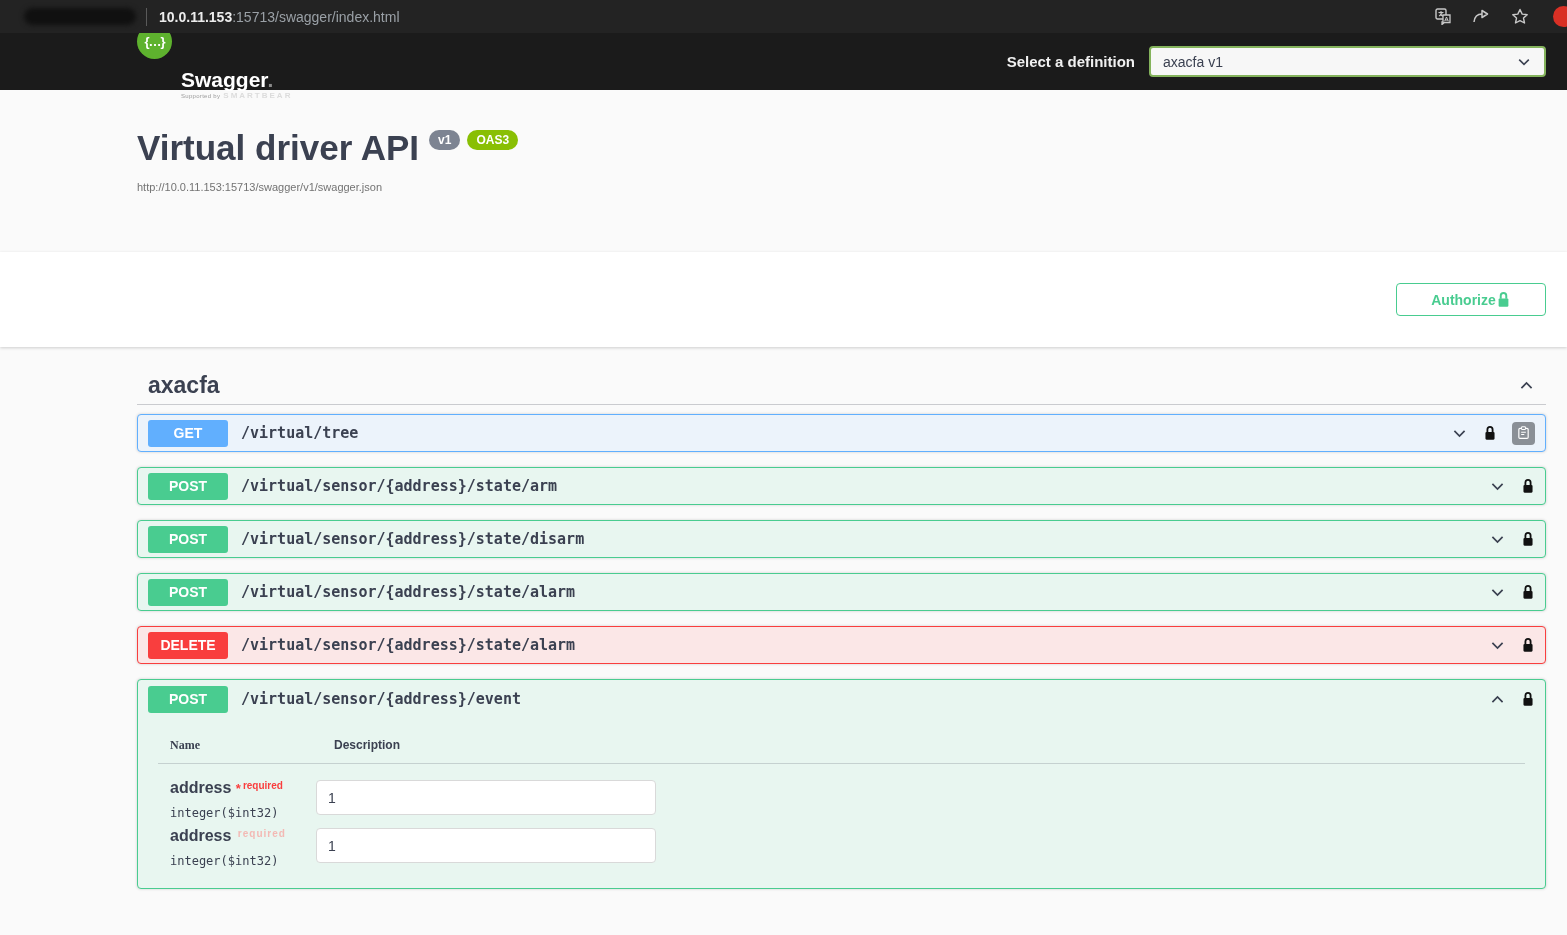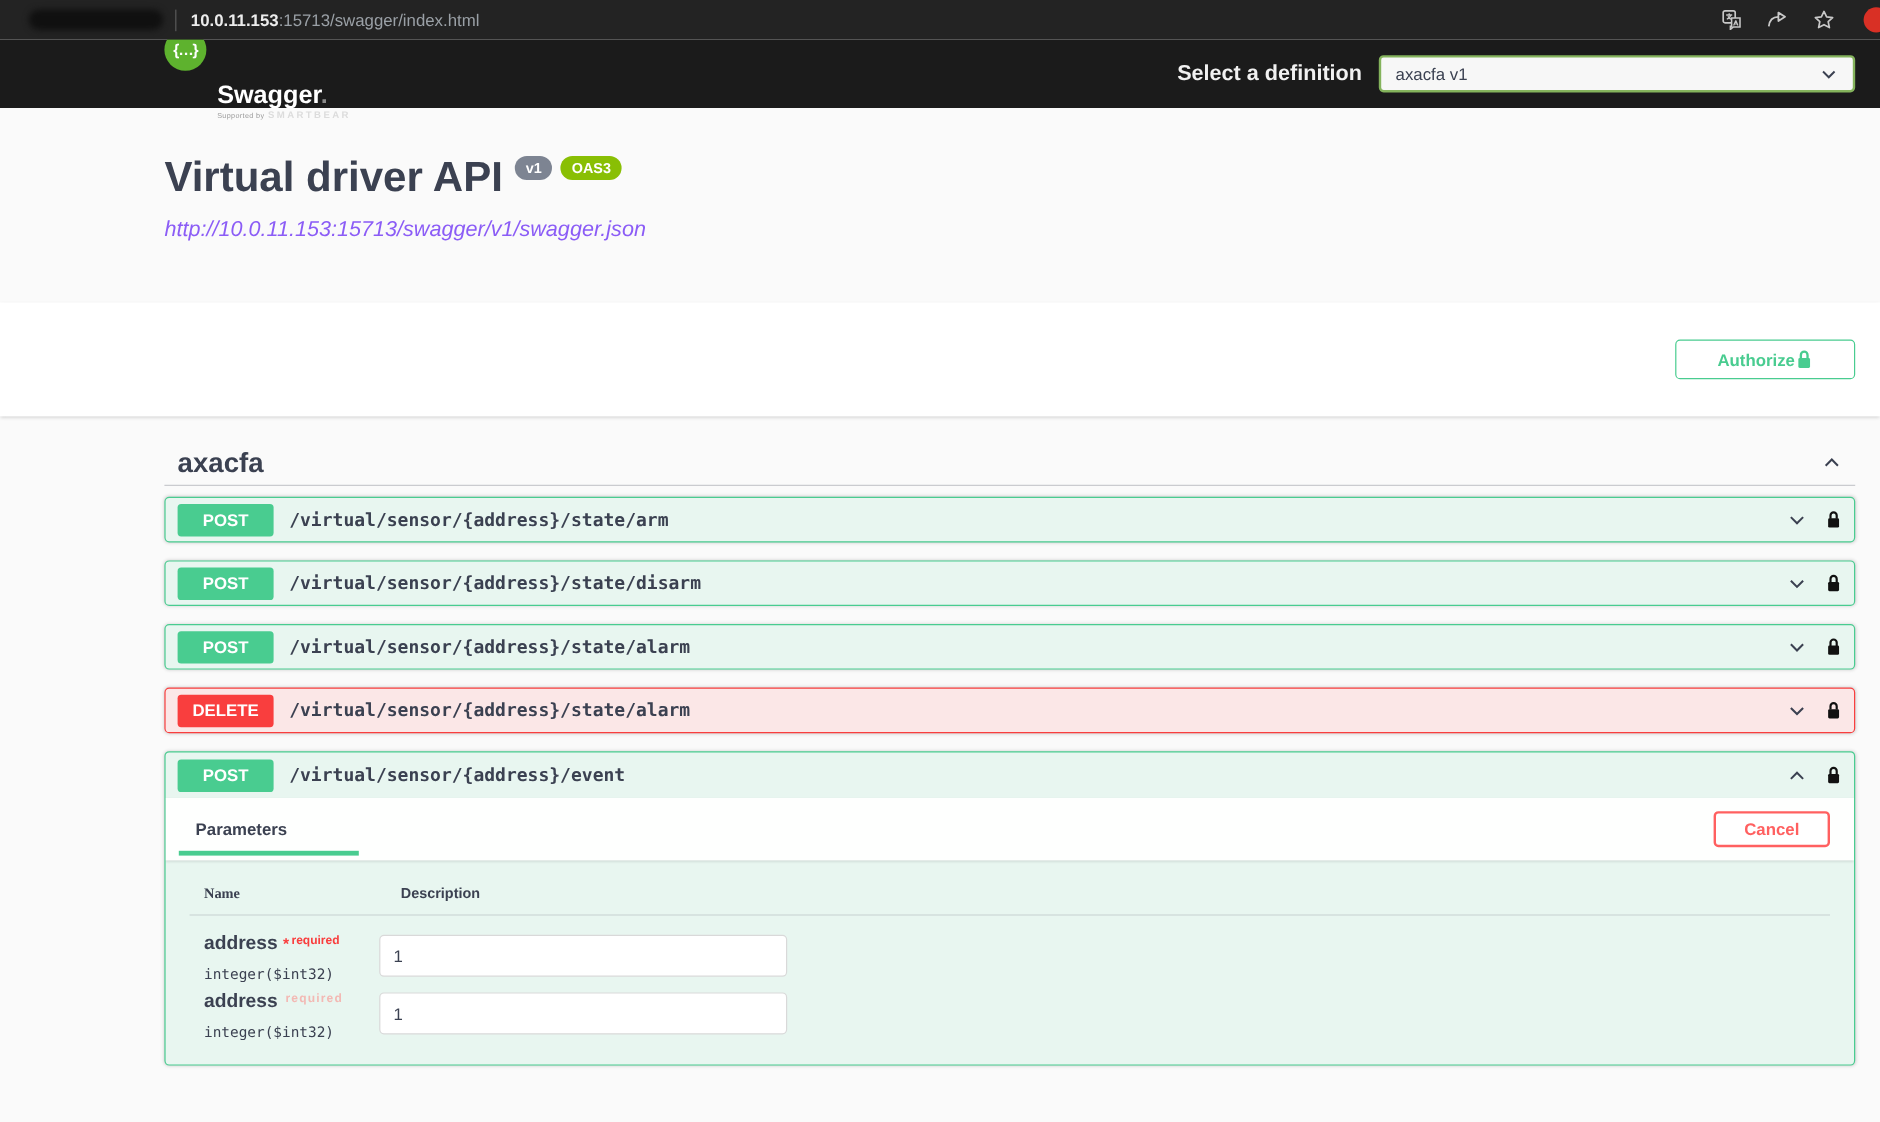--- a/index.html
+++ b/index.html
@@ -25,36 +25,36 @@
   .logo { display:flex; align-items:flex-start; gap:9px; }
   .logo-circle { width:35px; height:35px; border-radius:50%; background:#5eb22e;
     color:#fff; display:flex; align-items:center; justify-content:center;
     font-weight:700; font-size:13px; letter-spacing:-1px; }
   .brand-col { display:flex; flex-direction:column; }
   .brand-line { font-size:21px; font-weight:700; color:#fff; line-height:23px;margin-top:44px; }
   .brand-line .dot { color:#8a8a8a; }
   .supported { font-size:6px; color:#9a9a9a; letter-spacing:.3px; }
   .supported b { font-size:8px; color:#dcdcdc; letter-spacing:2px; margin-left:3px; }
   .topbar-right { margin-left:auto; display:flex; align-items:center; gap:14px; }
-  .select-label { color:#f1f1f1; font-size:18px; font-weight:700; }
+  .select-label { color:#f1f1f1; font-size:15px; font-weight:700; }
   .definition-select { width:397px; height:31px; background:#f7f7f7; border:2px solid #84b35c;
     border-radius:4px; display:flex; align-items:center; padding:0 12px; cursor:pointer;text-align:right; }
   .definition-select .sel-text { font-size:14px; color:#3b4151; }
   .definition-select svg { margin-left:auto; }
 
   
   .info-section { background:#fafafa; height:162px; padding:38px 0 0 137px; }
   .title-row { display:flex; align-items:flex-start; }
   .api-title { font-size:35px; font-weight:700; color:#3b4151; line-height:40px; }
   .pill { font-size:12px; font-weight:700; color:#fff; border-radius:14px;
     padding:3px 9px; margin-left:10px; margin-top:2px; }
   .pill-version { background:#7d8492; }
   .pill-oas { background:#89bf04; margin-left:7px; }
-  .spec-link { display:inline-block; margin-top:13px; font-size:18px; color:#8b5cf6;
-    text-decoration:none;font-style:italic; }
+  .spec-link { display:inline-block; margin-top:13px; font-size:11px; color:#737373;
+    text-decoration:none; }
 
   
   .scheme-section { background:#fff; height:95px; box-shadow:0 1px 3px rgba(0,0,0,.18);
     display:flex; align-items:center; justify-content:flex-end; padding-right:21px;
     position:relative; z-index:1; }
   .authorize-btn { width:150px; height:33px; background:transparent; border:1px solid #49cc90;
     border-radius:4px; color:#49cc90; font-weight:700; font-size:14px;
     display:flex; align-items:center; justify-content:center; gap:0; cursor:pointer; }
 
   
@@ -184,20 +184,40 @@
 
 <div class="ops-wrap">
 
   <div class="tag-header">
     <span class="tag-name">axacfa</span>
     <svg class="chev" width="17" height="17" viewBox="0 0 20 20">
         <path d="M4 13l6-6 6 6" fill="none" stroke="#3b4151" stroke-width="2"></path>
       </svg>
   </div>
 
+  <div class="op-row op-get">
+    <span class="method-badge m-get">GET</span>
+    <span class="op-path">/virtual/tree</span>
+    <span class="row-icons">
+      <svg class="chev" width="17" height="17" viewBox="0 0 20 20">
+          <path d="M4 7l6 6 6-6" fill="none" stroke="#3b4151" stroke-width="2"></path>
+        </svg>
+      <svg width="14" height="16" viewBox="0 0 20 22">
+          <path d="M10 1a5 5 0 0 0-5 5v4h2.6V6a2.4 2.4 0 1 1 4.8 0v4H15V6a5 5 0 0 0-5-5z" fill="#111"></path>
+          <rect x="3.5" y="9.5" width="13" height="11" rx="1.6" fill="#111"></rect>
+        </svg>
+      <span class="copy-btn">
+        <svg width="13" height="14" viewBox="0 0 16 18">
+            <rect x="2" y="3" width="12" height="13" rx="1.5" fill="none" stroke="#fff" stroke-width="1.5"></rect>
+            <rect x="5.5" y="1" width="5" height="3.5" rx="1" fill="#8a8f96" stroke="#fff" stroke-width="1.3"></rect>
+            <path d="M5 8h6M5 11h4" stroke="#fff" stroke-width="1.3"></path>
+          </svg>
+      </span>
+    </span>
+  </div>
 
   <div class="op-row op-post">
     <span class="method-badge m-post">POST</span>
     <span class="op-path">/virtual/sensor/{address}/state/arm</span>
     <span class="row-icons">
       <svg class="chev" width="17" height="17" viewBox="0 0 20 20">
           <path d="M4 7l6 6 6-6" fill="none" stroke="#3b4151" stroke-width="2"></path>
         </svg>
       <svg width="14" height="16" viewBox="0 0 20 22">
           <path d="M10 1a5 5 0 0 0-5 5v4h2.6V6a2.4 2.4 0 1 1 4.8 0v4H15V6a5 5 0 0 0-5-5z" fill="#111"></path>
@@ -256,24 +276,20 @@
         <svg class="chev" width="17" height="17" viewBox="0 0 20 20">
             <path d="M4 13l6-6 6 6" fill="none" stroke="#3b4151" stroke-width="2"></path>
           </svg>
         <svg width="14" height="16" viewBox="0 0 20 22">
             <path d="M10 1a5 5 0 0 0-5 5v4h2.6V6a2.4 2.4 0 1 1 4.8 0v4H15V6a5 5 0 0 0-5-5z" fill="#111"></path>
             <rect x="3.5" y="9.5" width="13" height="11" rx="1.6" fill="#111"></rect>
           </svg>
       </span>
     </div>
 
-    <div class="opblock-section-header">
-      <span class="param-tab">Parameters</span>
-      <button class="cancel-btn">Cancel</button>
-    </div>
 
     <div class="params-body">
       <div class="param-cols">
         <span class="col-name">Name</span>
         <span>Description</span>
       </div>
 
       <div class="param-row first">
         <div class="p-name-col">
           <div><span class="p-name">address</span>

